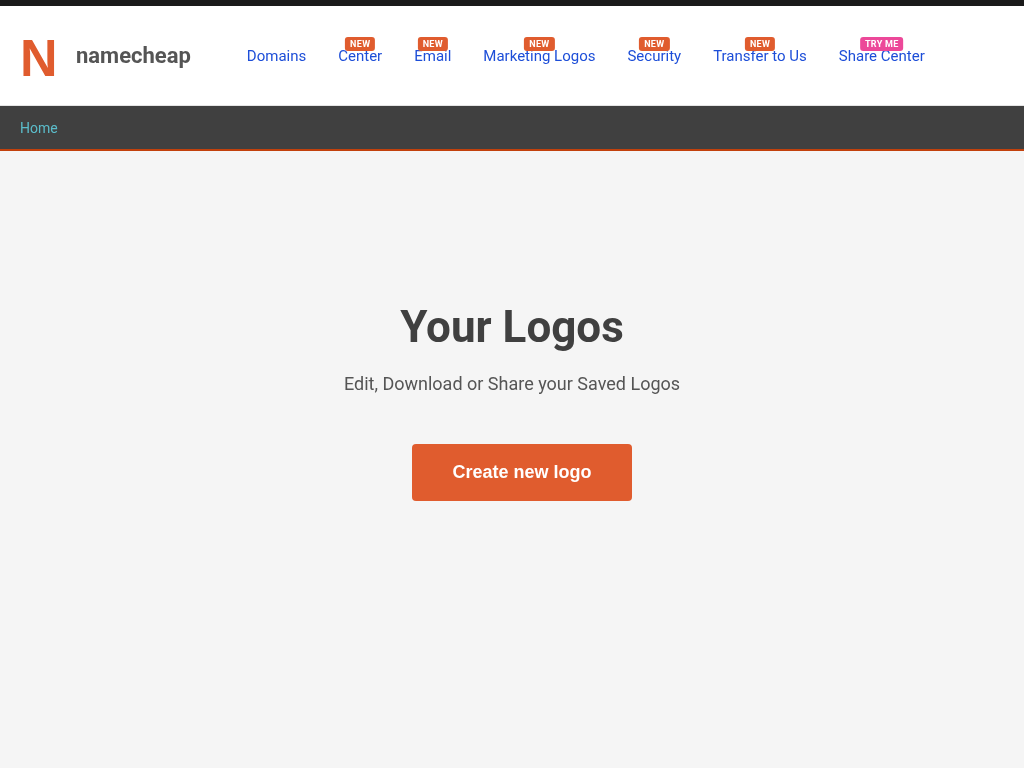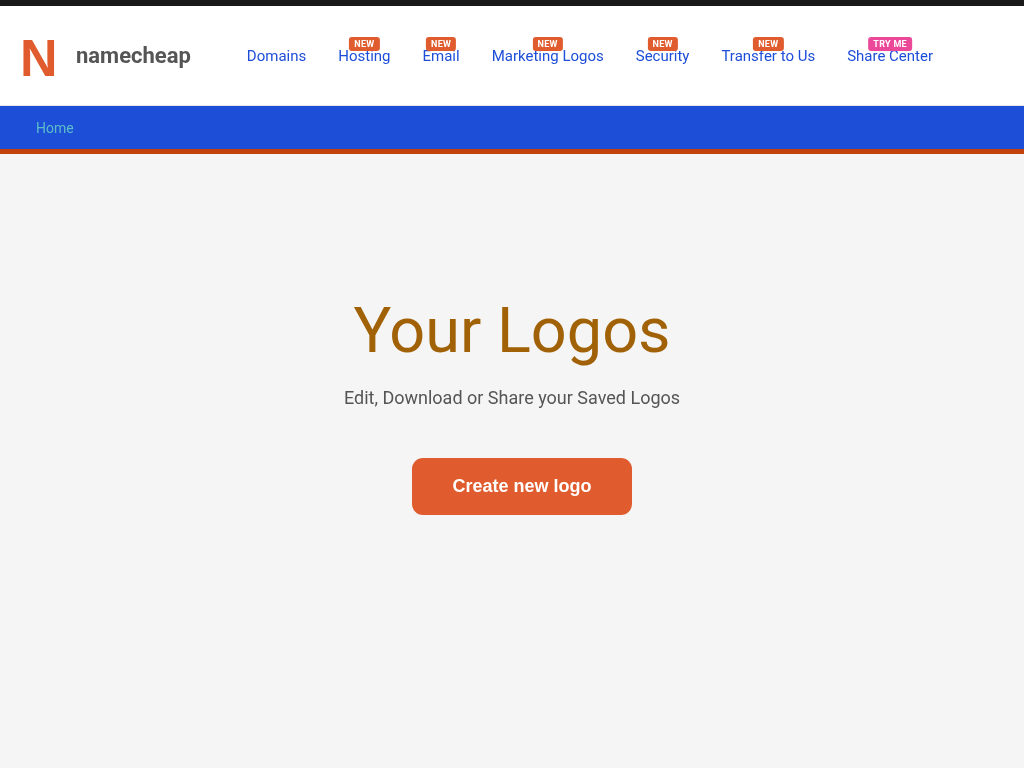--- a/index.html
+++ b/index.html
@@ -90,65 +90,65 @@
     .badge-new {
       background-color: #e05c2e;
     }
 
     .badge-tryme {
       background-color: #ec4899;
     }
 
     
     .breadcrumb-bar {
-      background-color: #1d4ed8;
-      border-bottom: 5px solid #c2410c;
-      padding: 12px 36px;
+      background-color: #404040;
+      border-bottom: 2px solid #c2410c;
+      padding: 12px 20px;
     }
 
     .breadcrumb-link {
       color: #5bbcca;
       font-size: 14px;
       text-decoration: none;
       cursor: pointer;
     }
 
     
     .main-content {
       display: flex;
       flex-direction: column;
       align-items: center;
       justify-content: center;
       padding: 80px 20px;
       min-height: 500px;
     }
 
     .page-title {
-      font-size: 63px;
-      font-weight: 400;
-      color: #a16207;
+      font-size: 44px;
+      font-weight: 700;
+      color: #404040;
       margin-bottom: 20px;
       text-align: center;
     }
 
     .page-subtitle {
       font-size: 18px;
       color: #555;
       margin-bottom: 50px;
       text-align: center;
     }
 
     .create-btn {
       background-color: #e05c2e;
       color: #ffffff;
       border: none;
       padding: 18px 40px;
       font-size: 18px;
       font-weight: 600;
-      border-radius: 11px;
+      border-radius: 4px;
       cursor: pointer;
       transition: background-color 0.2s;
       margin-left: 20px;
     }
   </style>
 </head>
 <body>
 
 <div class="top-bar"></div>
 
@@ -164,21 +164,21 @@
   </a>
 
   <nav class="nav">
 
     <a class="nav-item" href="#">
       <span class="nav-label">Domains</span>
     </a>
 
     <a class="nav-item" href="#">
       <span class="badge badge-new">NEW</span>
-      <span class="nav-label">Hosting</span>
+      <span class="nav-label">Center</span>
     </a>
 
 
     <a class="nav-item" href="#">
       <span class="badge badge-new">NEW</span>
       <span class="nav-label">Email</span>
     </a>
 
     <a class="nav-item" href="#">
       <span class="badge badge-new">NEW</span>

